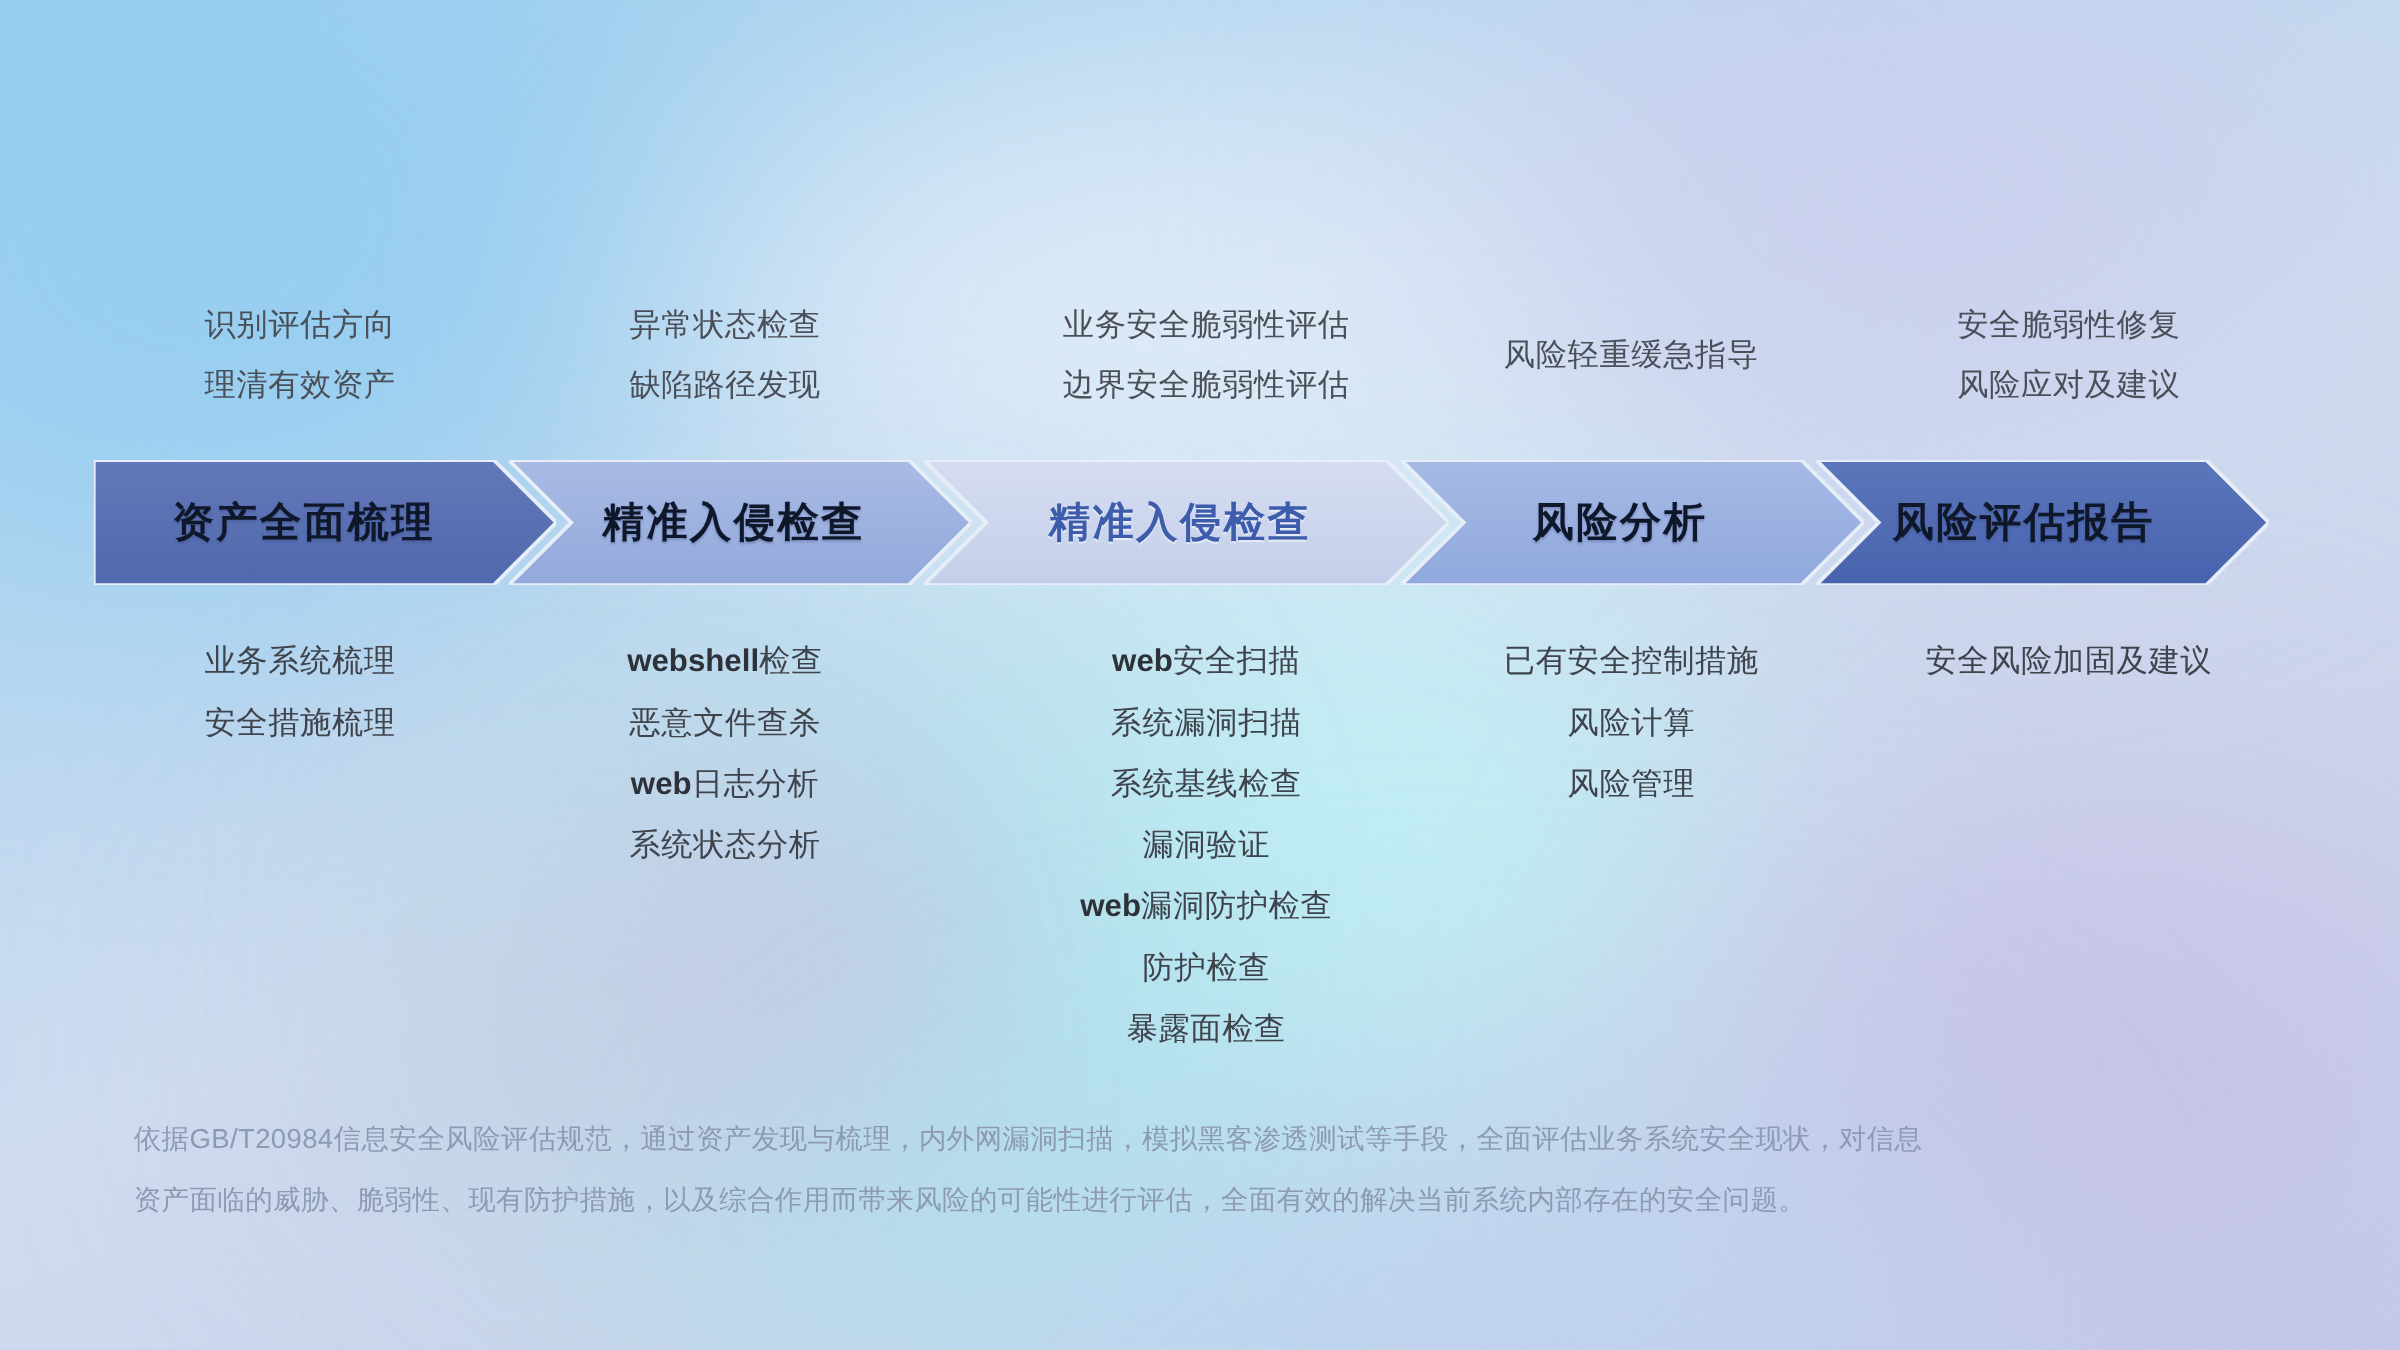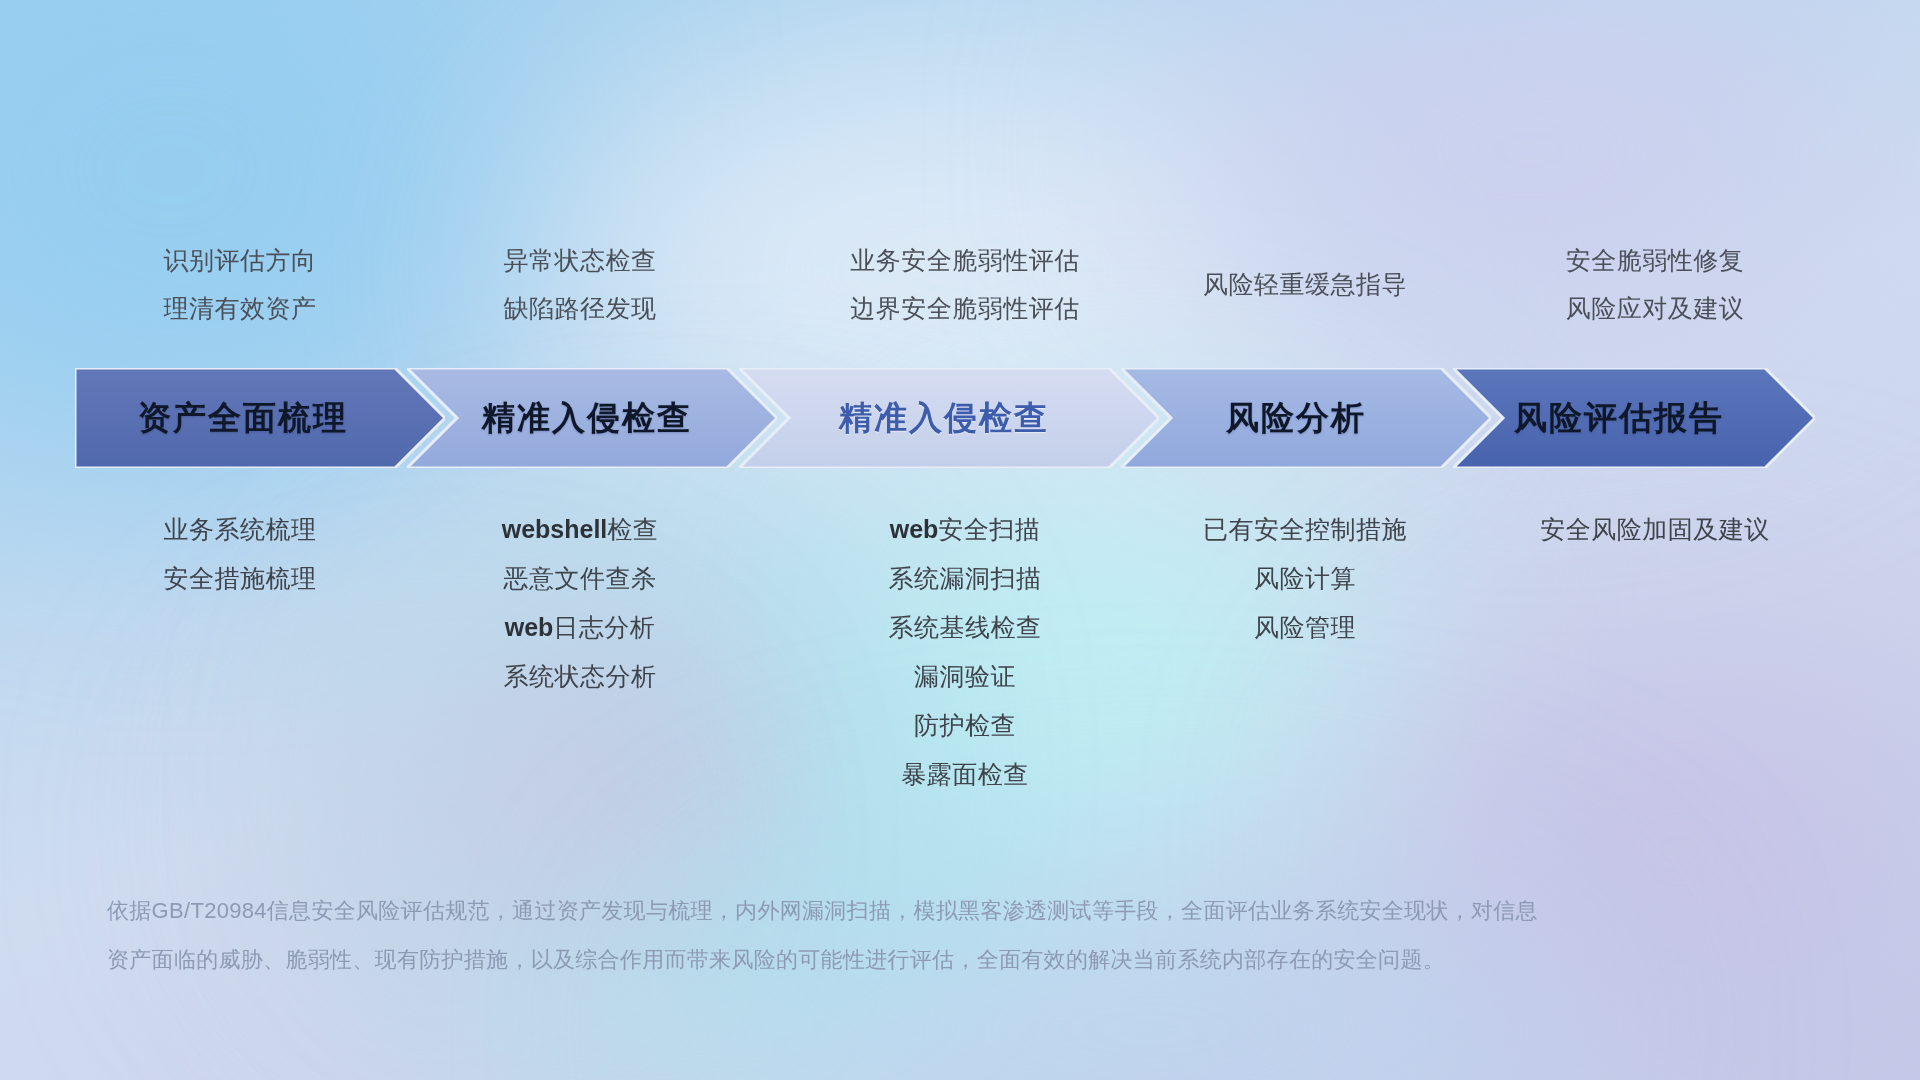--- a/index.html
+++ b/index.html
@@ -308,20 +308,23 @@
     <div class="sub-line">
       <span class="lat"></span><span>系统漏洞扫描</span>
     </div>
     <div class="sub-line">
       <span class="lat"></span><span>系统基线检查</span>
     </div>
     <div class="sub-line">
       <span class="lat"></span><span>漏洞验证</span>
     </div>
     <div class="sub-line">
+      <span class="lat">web</span><span>漏洞防护检查</span>
+    </div>
+    <div class="sub-line">
       <span class="lat"></span><span>防护检查</span>
     </div>
     <div class="sub-line">
       <span class="lat"></span><span>暴露面检查</span>
     </div>
   </div>
 
   <div class="col" style="left:1480px; top:505px; width:350px;">
     <div class="sub-line">安全风险加固及建议</div>
   </div>

